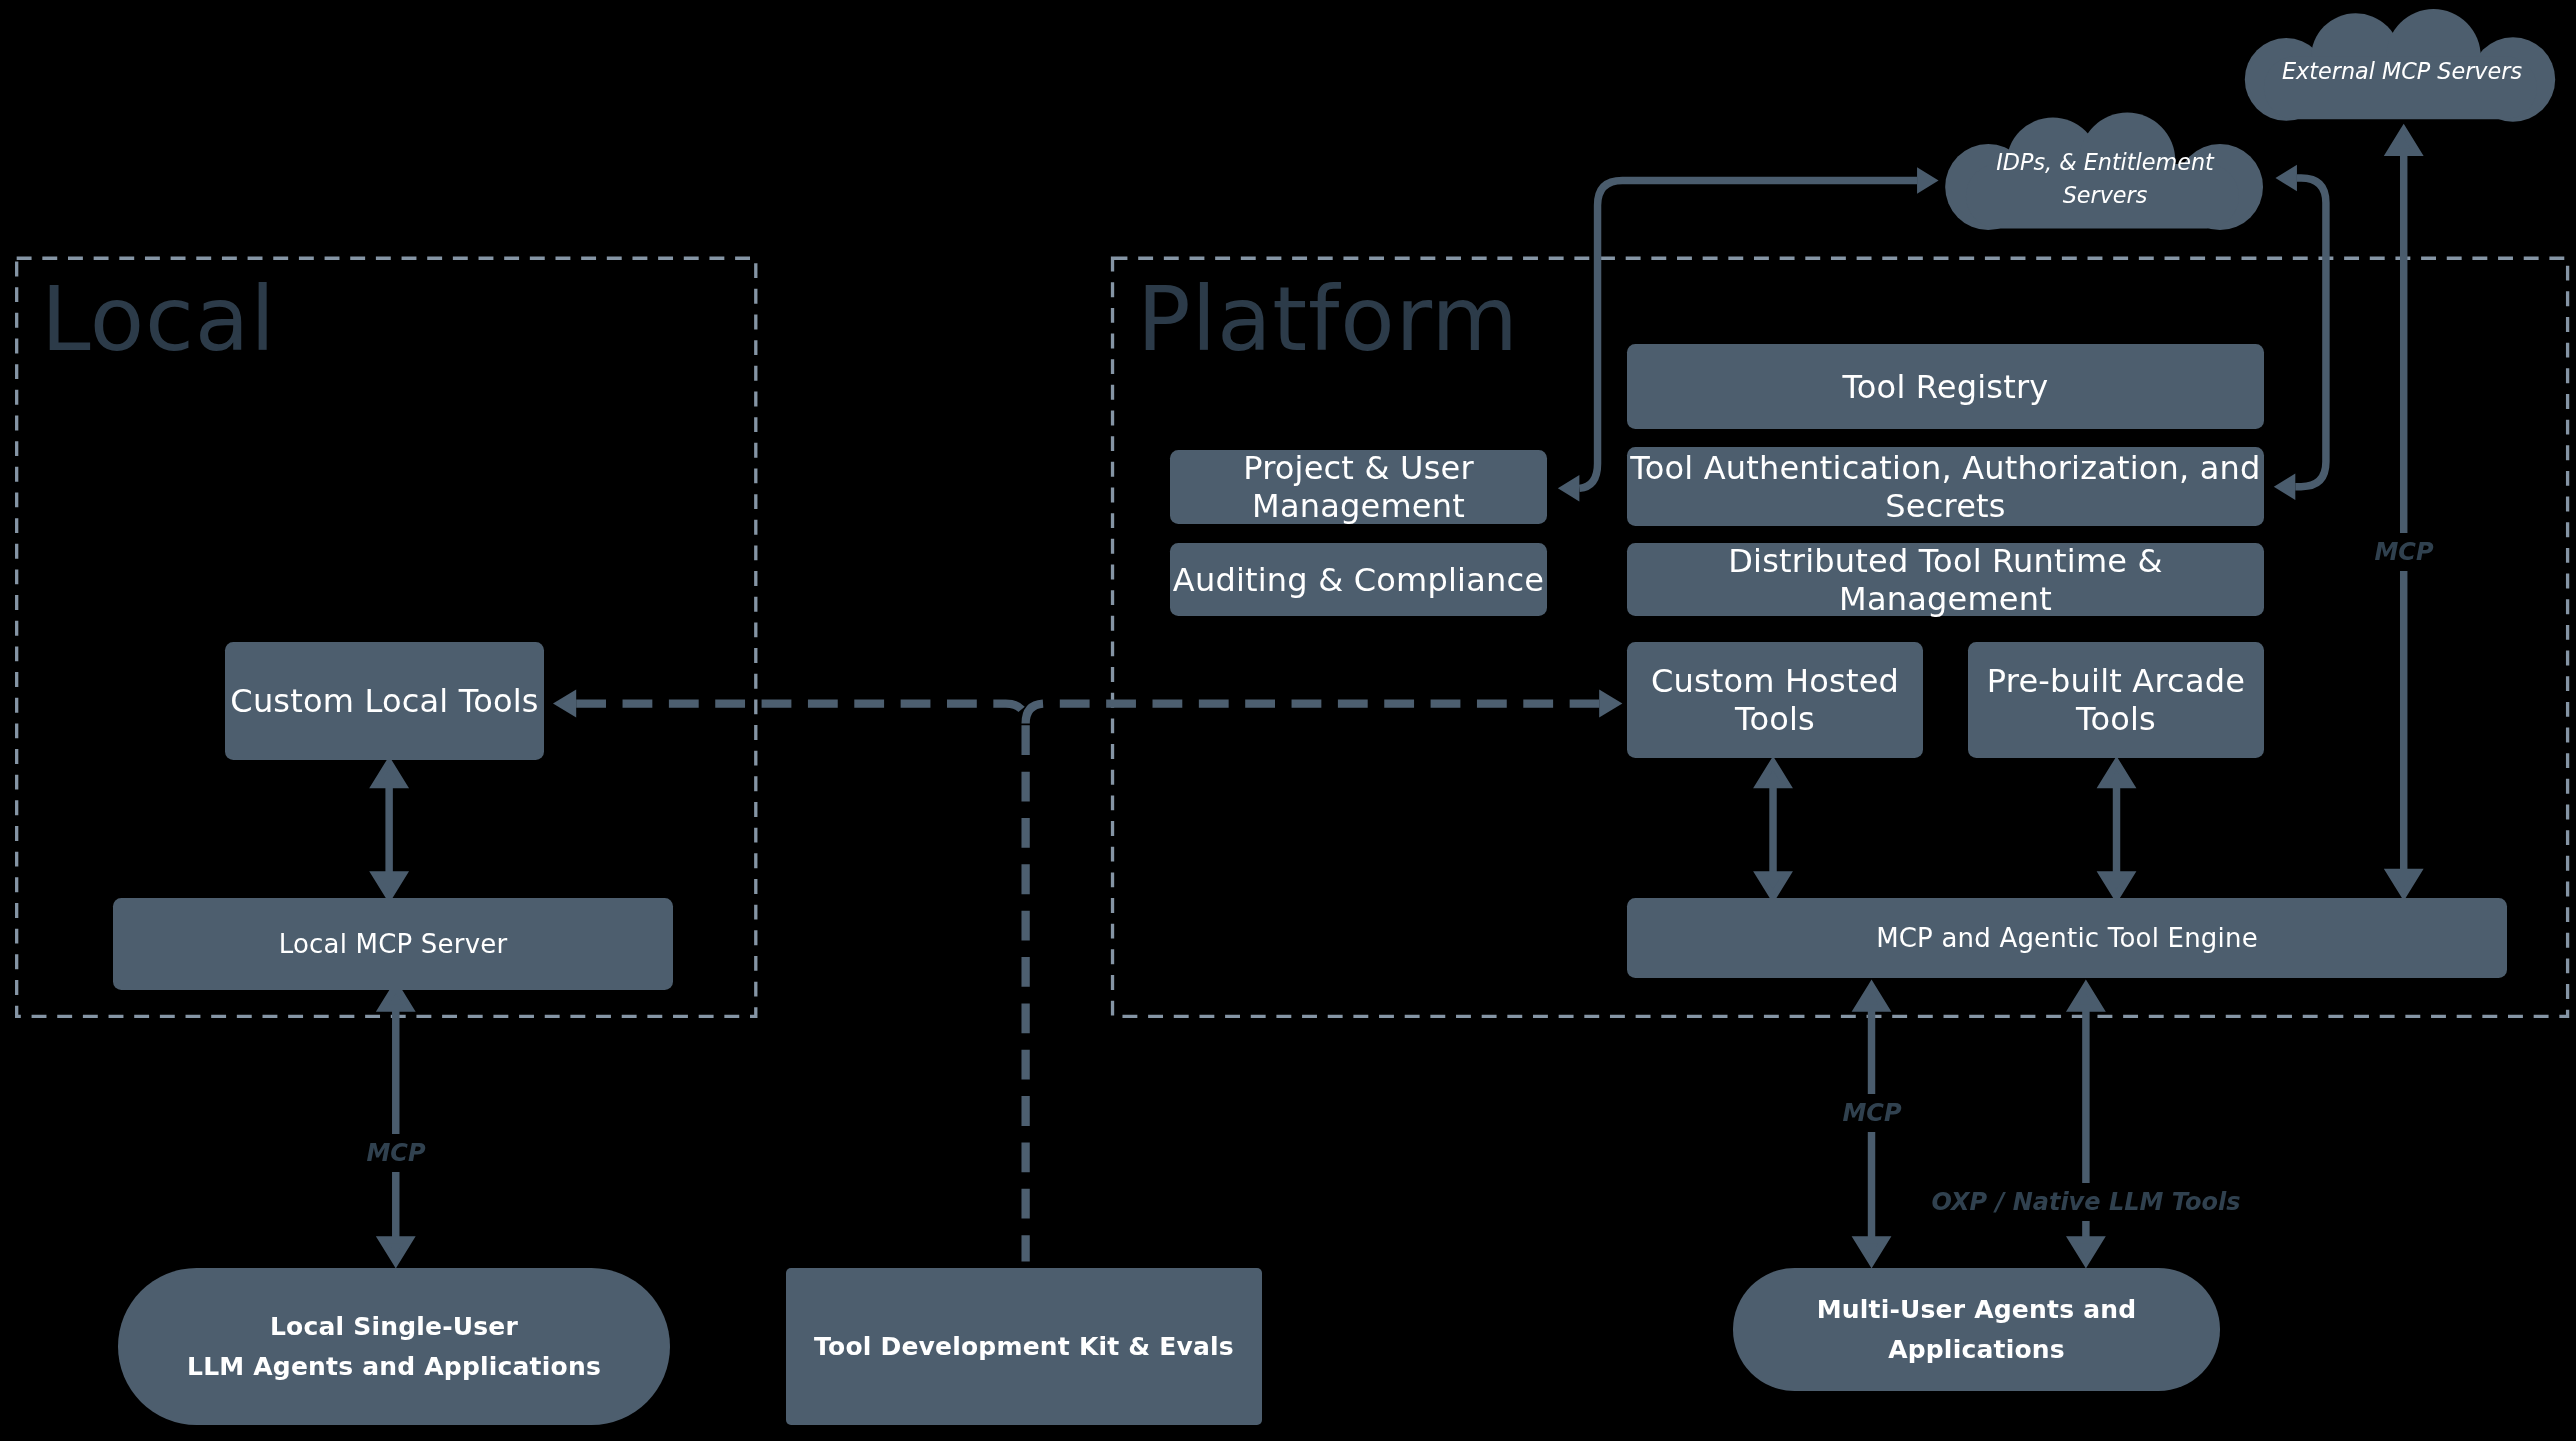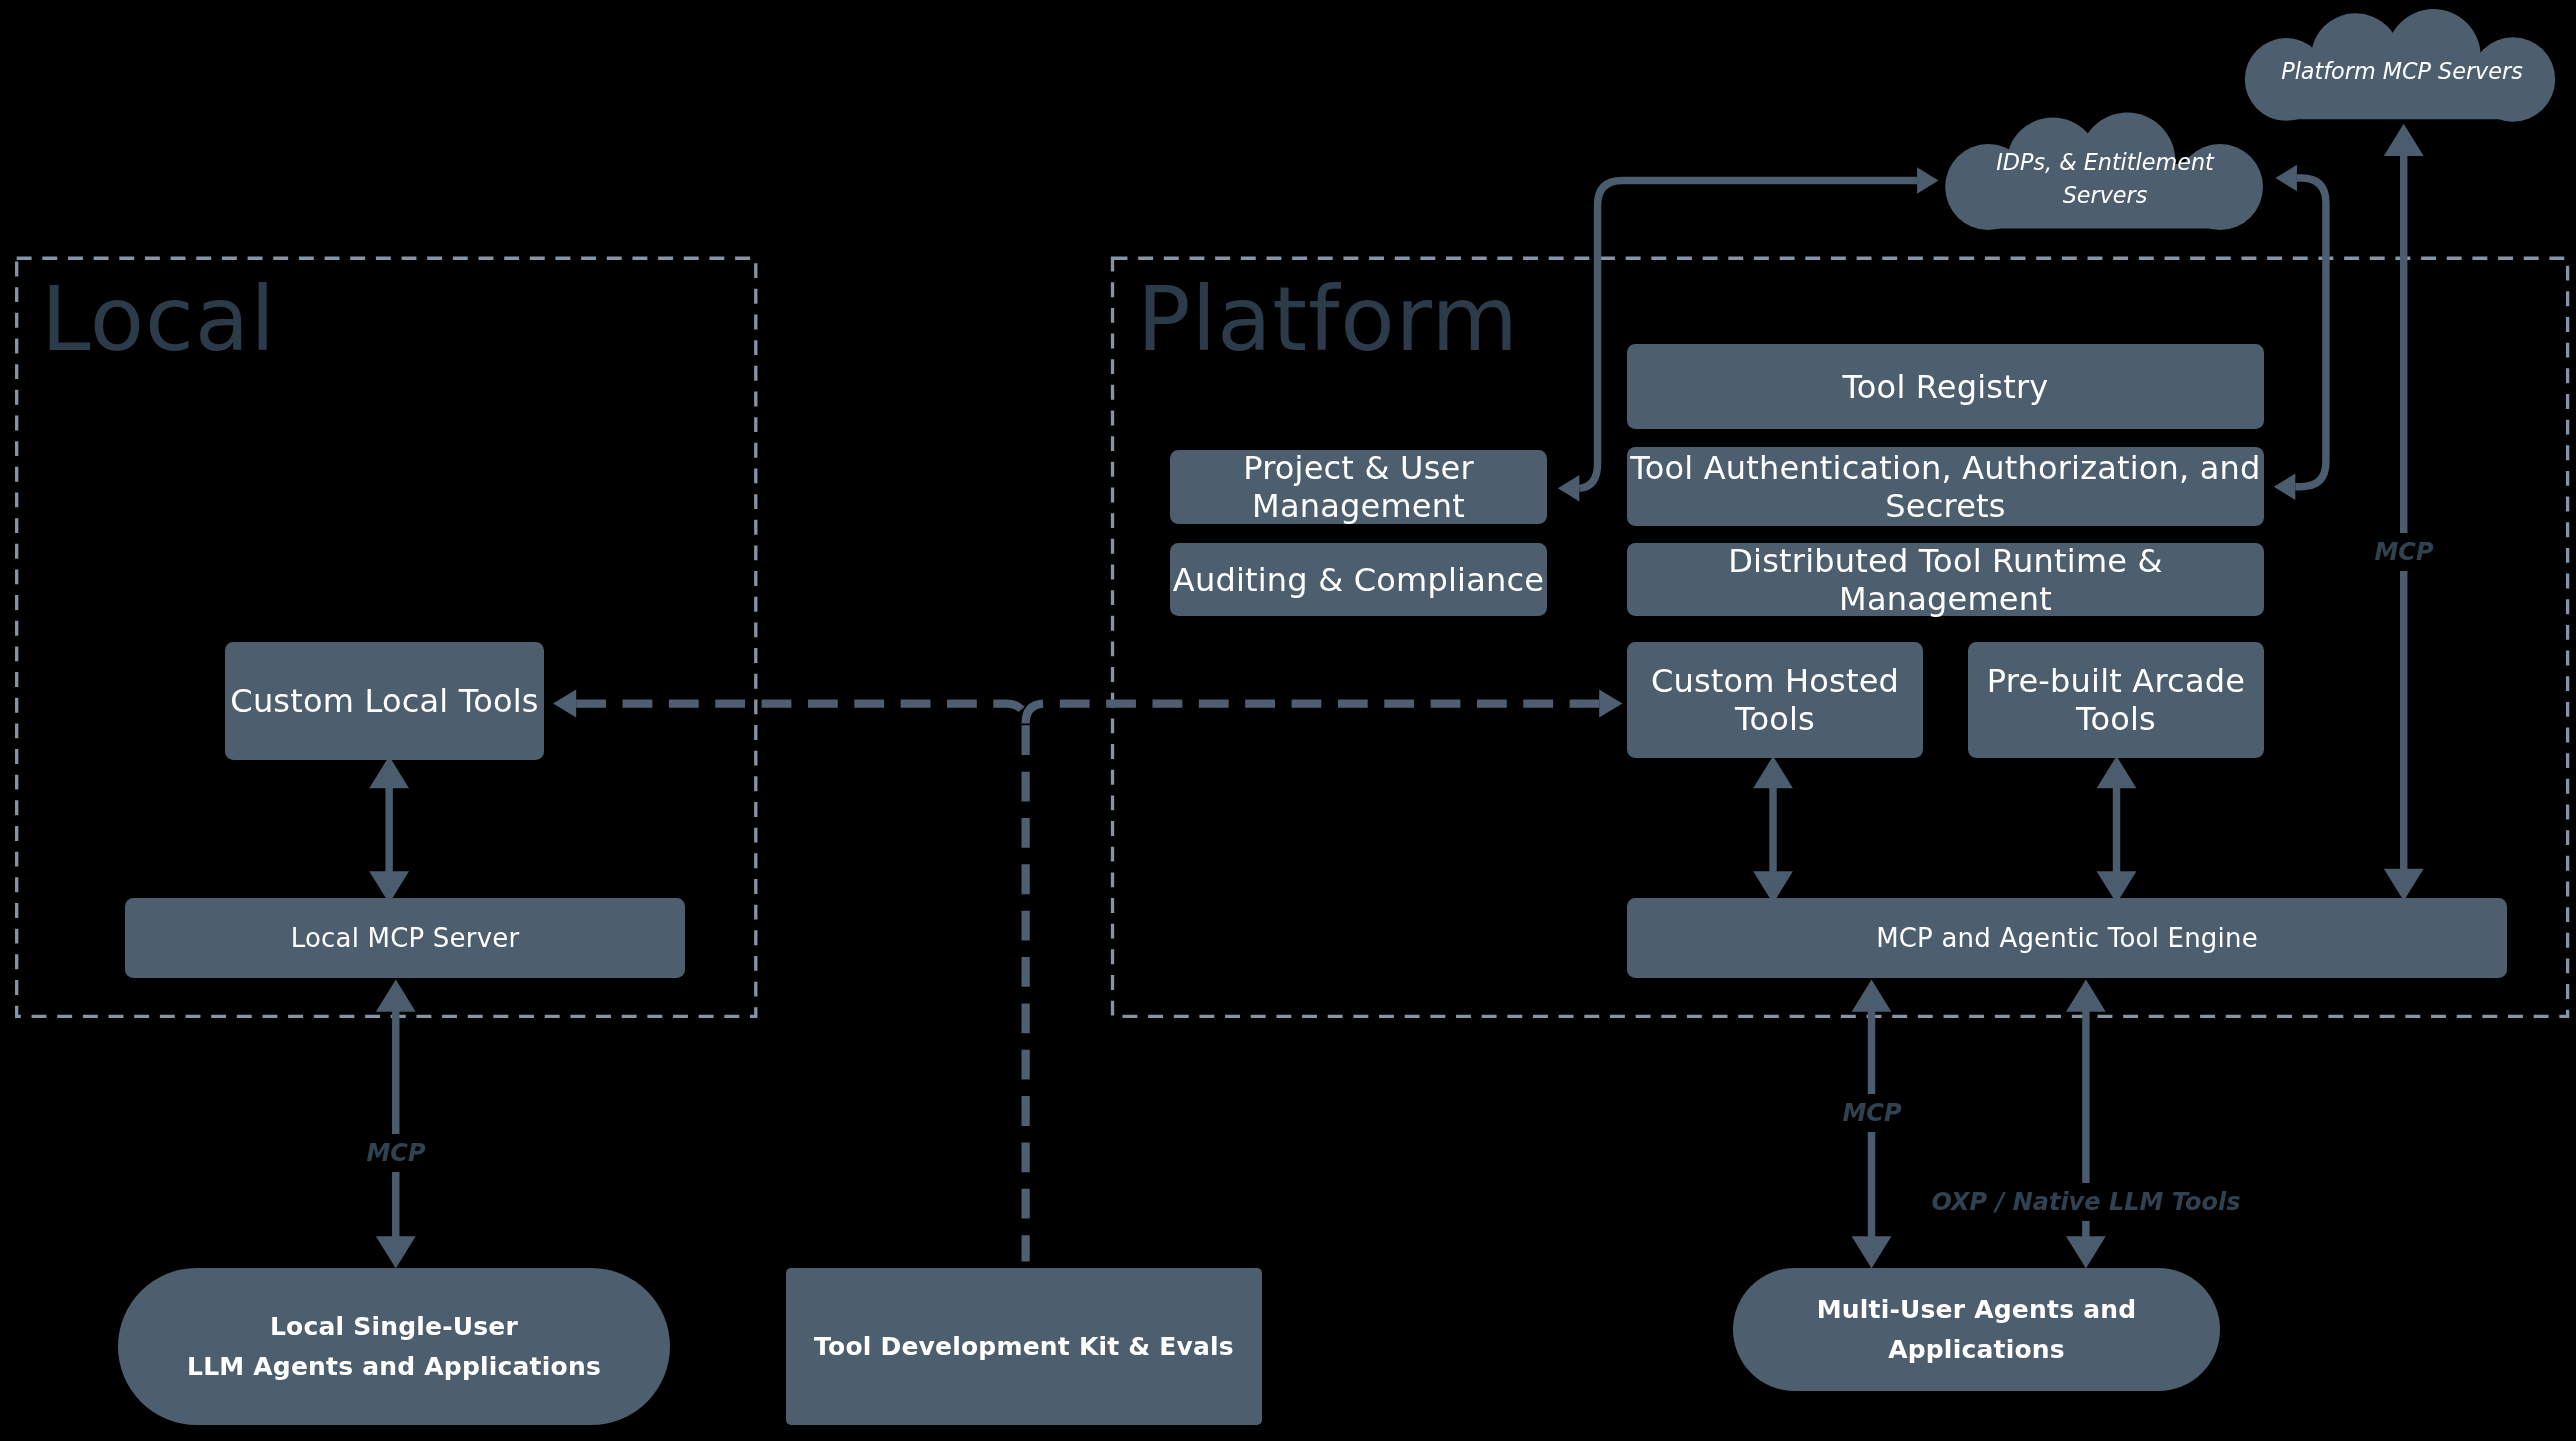--- a/index.html
+++ b/index.html
@@ -156,21 +156,21 @@
       <path d="M 696 850 L 1215 850 Q 1239 850 1239 874 L 1239 1524"></path>
       <path d="M 1239 874 Q 1239 850 1263 850 L 1932 850"></path>
     </g>
     <polygon points="668,850 696,833 696,867" fill="#4d5f70"></polygon>
     <polygon points="1960,850 1932,833 1932,867" fill="#4d5f70"></polygon>
   </svg>
 
   <div class="region-title" style="left:41px; top:275px;">Local</div>
   <div class="region-title" style="left:1137px; top:275px;">Platform</div>
 
-  <div class="cloud-label" style="left:2402px; top:71px;">Platform MCP Servers</div>
+  <div class="cloud-label" style="left:2402px; top:71px;">External MCP Servers</div>
   <div class="cloud-label" style="left:2105px; top:179px;">
     <span style="display:block">IDPs, &amp; Entitlement</span>
     <span style="display:block">Servers</span>
   </div>
 
   <div class="node" style="left:1627px; top:344px; width:637px; height:85px;">
     <span>Tool Registry</span>
   </div>
   <div class="node" style="left:1170px; top:450px; width:377px; height:74px;">
     <span>Project &amp; User Management</span>
@@ -190,21 +190,21 @@
   <div class="node" style="left:1968px; top:642px; width:296px; height:116px;">
     <span>Pre-built Arcade Tools</span>
   </div>
   <div class="node big-label" style="left:1627px; top:898px; width:880px; height:80px;">
     <span>MCP and Agentic Tool Engine</span>
   </div>
 
   <div class="node" style="left:225px; top:642px; width:319px; height:118px;">
     <span>Custom Local Tools</span>
   </div>
-  <div class="node big-label" style="left:113px; top:898px; width:560px; height:80px;margin-left:12px;">
+  <div class="node big-label" style="left:113px; top:898px; width:560px; height:92px;">
     <span>Local MCP Server</span>
   </div>
 
   <div class="terminal stadium" style="left:118px; top:1268px; width:552px; height:157px;">
     <span>Local Single-User</span>
     <span>LLM Agents and Applications</span>
   </div>
   <div class="terminal rect" style="left:786px; top:1268px; width:476px; height:157px;text-align:right;">
     <span>Tool Development Kit &amp; Evals</span>
   </div>

